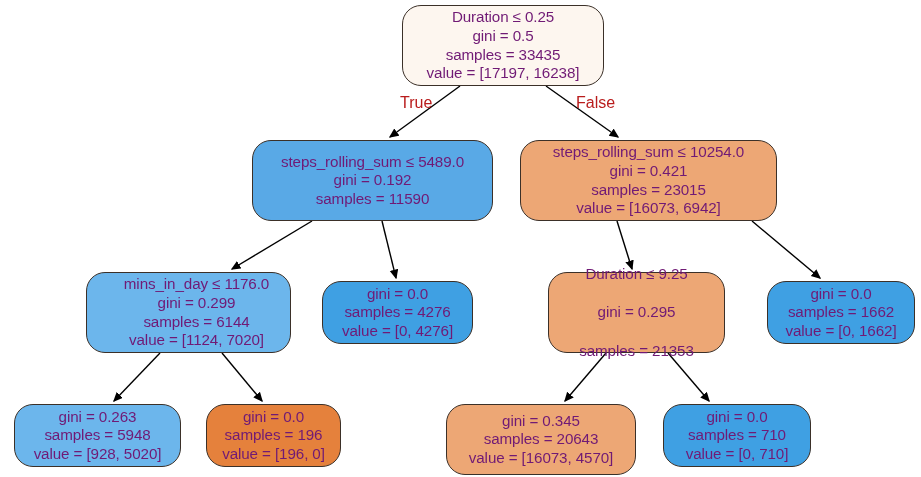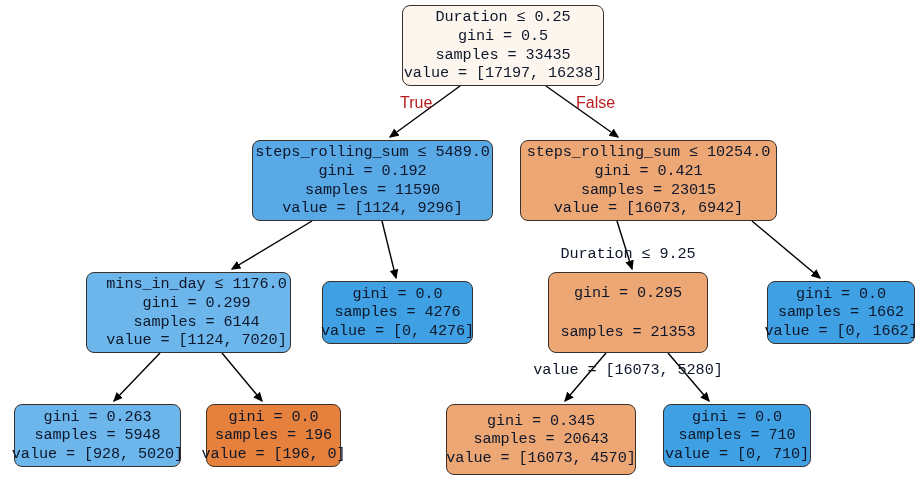--- a/index.html
+++ b/index.html
@@ -22,32 +22,31 @@
     left: 0;
     top: 0;
     width: 921px;
     height: 477px;
     pointer-events: none;
   }
   .tree-node {
     position: absolute;
     box-sizing: border-box;
     border: 1.3px solid #3b3028;
-    border-radius: 8px;
+    border-radius: 19px;
     display: flex;
     flex-direction: column;
     align-items: center;
     justify-content: center;
     text-align: center;
-    color: #0f172a;
+    color: #701a75;
     font-size: 15.2px;
     line-height: 18.6px;
     white-space: nowrap;
     letter-spacing: -0.1px;
-    font-family: Liberation Mono, monospace;
   }
   .tree-node .node-line {
     display: block;
   }
   .edge-label {
     position: absolute;
     font-size: 16px;
     color: #b91c1c;
     white-space: nowrap;
   }
@@ -83,44 +82,42 @@
       <div class="tree-node" style="left: 402px; top: 5px; width: 202px; height: 81px; background: rgb(253, 246, 239);">
         <span class="node-line">Duration ≤ 0.25</span>
         <span class="node-line">gini = 0.5</span>
         <span class="node-line">samples = 33435</span>
         <span class="node-line">value = [17197, 16238]</span>
       </div>
       <div class="tree-node" style="left: 252px; top: 140px; width: 241px; height: 81px; background: rgb(89, 169, 230);">
         <span class="node-line">steps_rolling_sum ≤ 5489.0</span>
         <span class="node-line">gini = 0.192</span>
         <span class="node-line">samples = 11590</span>
-        <span class="node-line">value = [1124, 9296]</span>
       </div>
       <div class="tree-node" style="left: 520px; top: 140px; width: 257px; height: 81px; background: rgb(237, 167, 117);">
         <span class="node-line">steps_rolling_sum ≤ 10254.0</span>
         <span class="node-line">gini = 0.421</span>
         <span class="node-line">samples = 23015</span>
         <span class="node-line">value = [16073, 6942]</span>
       </div>
       <div class="tree-node" style="left: 86px; top: 272px; width: 205px; height: 81px; background: rgb(108, 182, 236); padding-left: 16px;">
         <span class="node-line">mins_in_day ≤ 1176.0</span>
         <span class="node-line">gini = 0.299</span>
         <span class="node-line">samples = 6144</span>
         <span class="node-line">value = [1124, 7020]</span>
       </div>
       <div class="tree-node" style="left: 322px; top: 281px; width: 151px; height: 63px; background: rgb(63, 160, 227);">
         <span class="node-line">gini = 0.0</span>
         <span class="node-line">samples = 4276</span>
         <span class="node-line">value = [0, 4276]</span>
       </div>
-      <div class="tree-node" style="left: 548px; top: 272px; width: 160px; height: 81px; background: rgb(237, 167, 117); gap: 20px;">
+      <div class="tree-node" style="left: 548px; top: 272px; width: 177px; height: 81px; background: rgb(237, 167, 117); gap: 20px;">
         <span class="node-line">Duration ≤ 9.25</span>
         <span class="node-line">gini = 0.295</span>
         <span class="node-line">samples = 21353</span>
-        <span class="node-line">value = [16073, 5280]</span>
       </div>
       <div class="tree-node" style="left: 767px; top: 281px; width: 148px; height: 63px; background: rgb(63, 160, 227);">
         <span class="node-line">gini = 0.0</span>
         <span class="node-line">samples = 1662</span>
         <span class="node-line">value = [0, 1662]</span>
       </div>
       <div class="tree-node" style="left: 14px; top: 404px; width: 167px; height: 63px; background: rgb(108, 182, 236);">
         <span class="node-line">gini = 0.263</span>
         <span class="node-line">samples = 5948</span>
         <span class="node-line">value = [928, 5020]</span>

